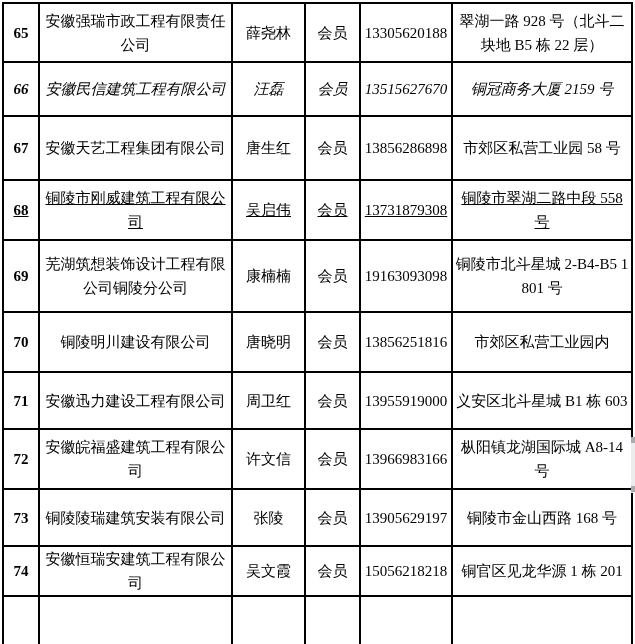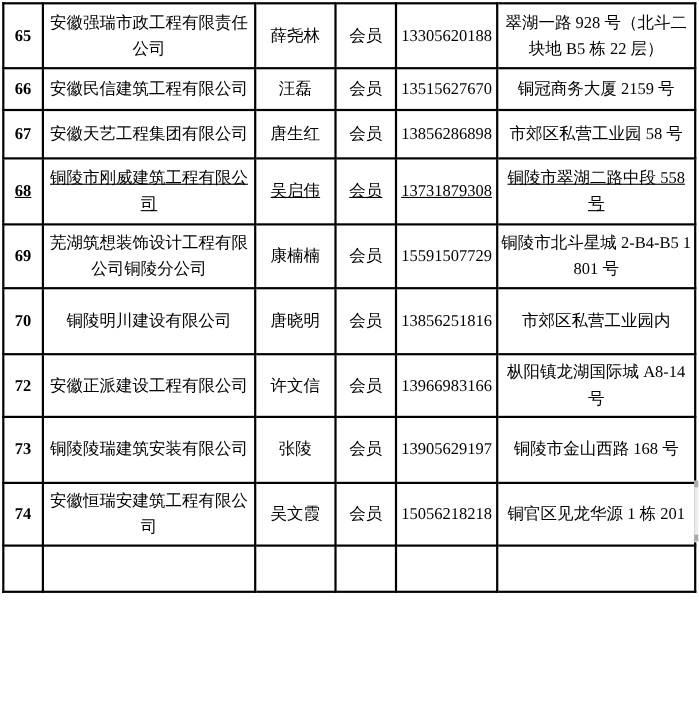--- a/index.html
+++ b/index.html
@@ -26,24 +26,24 @@
     vertical-align:middle;
     padding:0 1px;
     overflow:hidden;
     word-break:break-all;
   }
   td.cell-no{font-weight:bold;}
   td.al-left{text-align:left;margin-left:35px;}
   td.al-center{text-align:center;margin-top:48px;}
   
   tbody tr:nth-child(1){height:59px;}
-  tbody tr:nth-child(2){height:38px;}
-  tbody tr:nth-child(3){height:44px;}
+  tbody tr:nth-child(2){height:54px;font-style:italic;}
+  tbody tr:nth-child(3){height:64px;}
   tbody tr:nth-child(4){height:60px;text-decoration:underline;}
-  tbody tr:nth-child(5){height:58px;}
+  tbody tr:nth-child(5){height:72px;}
   tbody tr:nth-child(6){height:60px;}
   tbody tr:nth-child(7){height:57px;}
   tbody tr:nth-child(8){height:60px;}
   tbody tr:nth-child(9){height:57px;}
   tbody tr:nth-child(10){height:42px;}
   tbody tr:nth-child(11){height:50px;}
   tbody tr:nth-child(12){height:22px;}
   col.c-no{width:36px;}
   col.c-company{width:193px;}
   col.c-contact{width:73px;}
@@ -102,34 +102,42 @@
           <td class="cell-contact">吴启伟</td>
           <td class="cell-member_type">会员</td>
           <td class="cell-phone">13731879308</td>
           <td class="cell-address al-left">铜陵市翠湖二路中段 558 号</td>
         </tr>
         <tr>
           <td class="cell-no">69</td>
           <td class="cell-company al-center">芜湖筑想装饰设计工程有限公司铜陵分公司</td>
           <td class="cell-contact">康楠楠</td>
           <td class="cell-member_type">会员</td>
-          <td class="cell-phone">15591507729</td>
+          <td class="cell-phone">19163093098</td>
           <td class="cell-address al-center">铜陵市北斗星城 2-B4-B5 1801 号</td>
         </tr>
         <tr>
           <td class="cell-no">70</td>
           <td class="cell-company al-left">铜陵明川建设有限公司</td>
           <td class="cell-contact">唐晓明</td>
           <td class="cell-member_type">会员</td>
           <td class="cell-phone">13856251816</td>
           <td class="cell-address al-center">市郊区私营工业园内</td>
         </tr>
         <tr>
+          <td class="cell-no">71</td>
+          <td class="cell-company al-left">安徽迅力建设工程有限公司</td>
+          <td class="cell-contact">周卫红</td>
+          <td class="cell-member_type">会员</td>
+          <td class="cell-phone">13955919000</td>
+          <td class="cell-address al-left">义安区北斗星城 B1 栋 603</td>
+        </tr>
+        <tr>
           <td class="cell-no">72</td>
-          <td class="cell-company al-left">安徽正派建设工程有限公司</td>
+          <td class="cell-company al-left">安徽皖福盛建筑工程有限公司</td>
           <td class="cell-contact">许文信</td>
           <td class="cell-member_type">会员</td>
           <td class="cell-phone">13966983166</td>
           <td class="cell-address al-left">枞阳镇龙湖国际城 A8-14 号</td>
         </tr>
         <tr>
           <td class="cell-no">73</td>
           <td class="cell-company al-left">铜陵陵瑞建筑安装有限公司</td>
           <td class="cell-contact">张陵</td>
           <td class="cell-member_type">会员</td>

